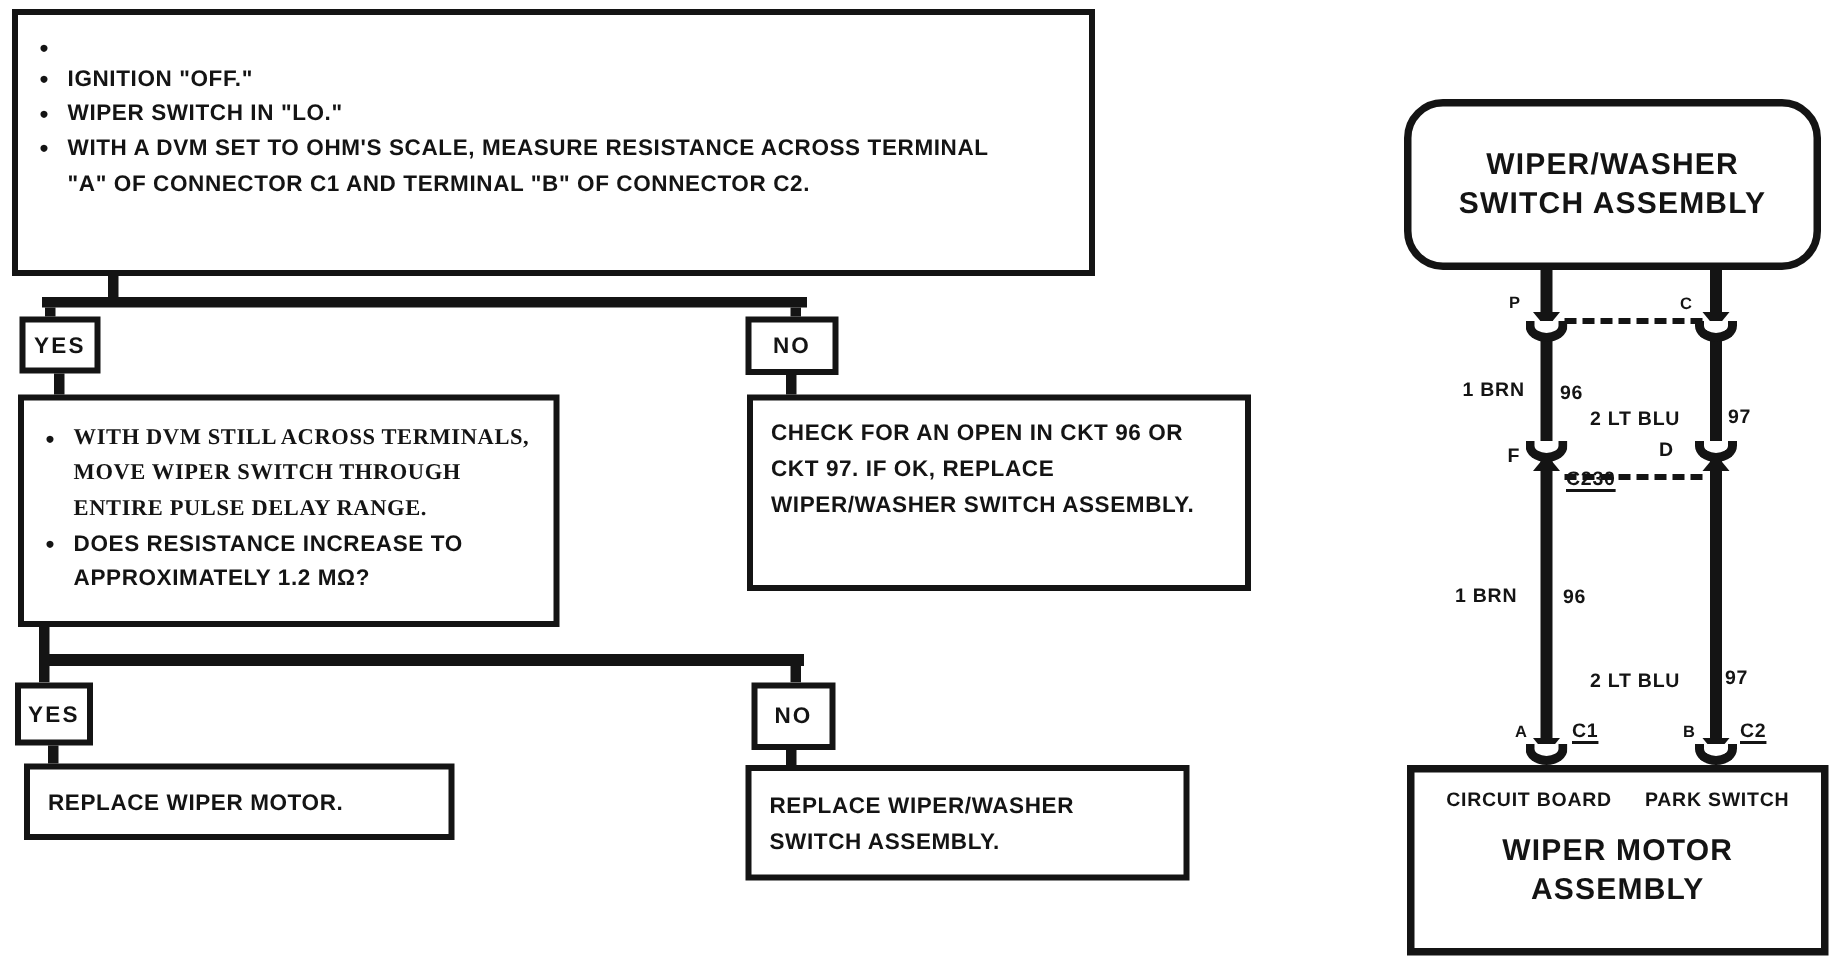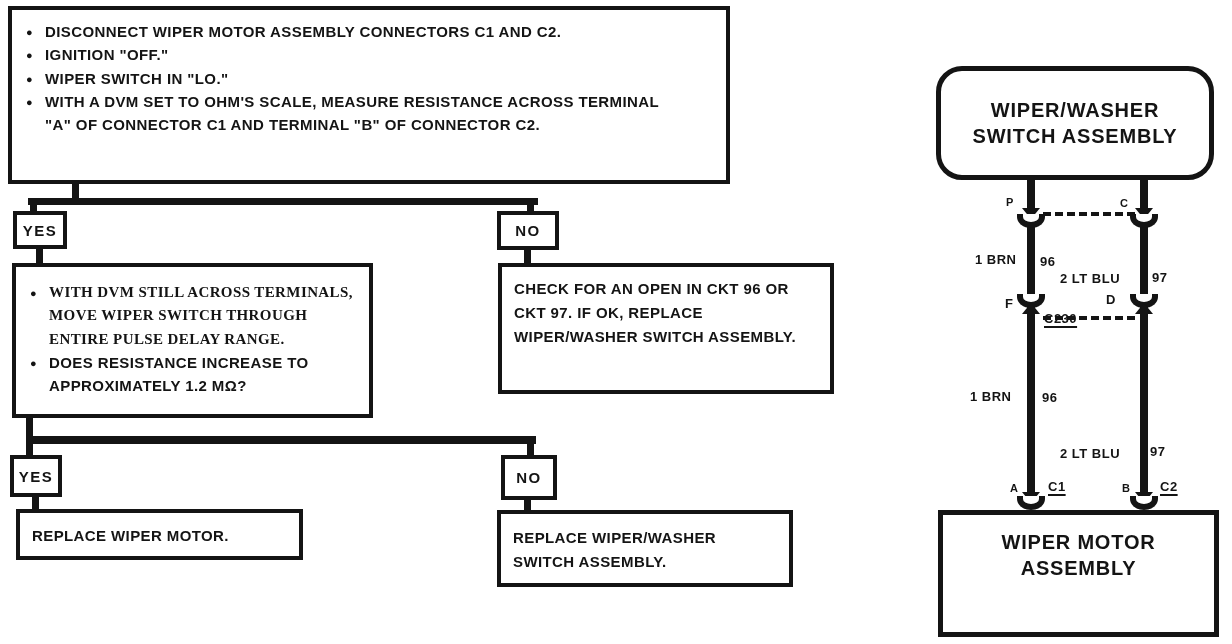--- a/index.html
+++ b/index.html
@@ -32,21 +32,20 @@
 </style>
 </head>
 <body>
 
 <div id="page">
 
   <div class="box" style="left:8px;top:6px;width:722px;height:178px;">
     <ul class="steps">
       <li>
         <span class="blt">●</span>
-        <span style="max-width:660px;">DISCONNECT WIPER MOTOR ASSEMBLY CONNECTORS C1 AND C2.</span>
         </li>
       <li>
         <span class="blt">●</span>
         <span style="max-width:660px;">IGNITION "OFF."</span>
         </li>
       <li>
         <span class="blt">●</span>
         <span style="max-width:660px;">WIPER SWITCH IN "LO."</span>
         </li>
       <li>
@@ -148,16 +147,20 @@
   <div class="term" style="left:1010px;top:482px;">A</div>
   <div class="wirelabel uline" style="left:1048px;top:479px;">C1</div>
   <div class="term" style="left:1122px;top:482px;">B</div>
   <div class="wirelabel uline" style="left:1160px;top:479px;">C2</div>
   <div class="tip-down" style="left:1022px;top:492px;"></div>
   <div class="cup" style="left:1017px;top:496px;"></div>
   <div class="tip-down" style="left:1135px;top:492px;"></div>
   <div class="cup" style="left:1130px;top:496px;"></div>
 
   <div class="box" style="left:938px;top:510px;width:281px;height:127px;border-width:5px;">
+    <div style="display:flex;justify-content:center;gap:22px;margin-top:10px;font-size:13px;letter-spacing:.5px;">
+      <span>CIRCUIT BOARD</span>
+      <span>PARK SWITCH</span>
+    </div>
     <div class="bigbox-title" style="height:auto;max-width:190px;margin:14px auto 11px;">WIPER MOTOR ASSEMBLY</div>
   </div>
 
 </div>
 
 </body></html>

